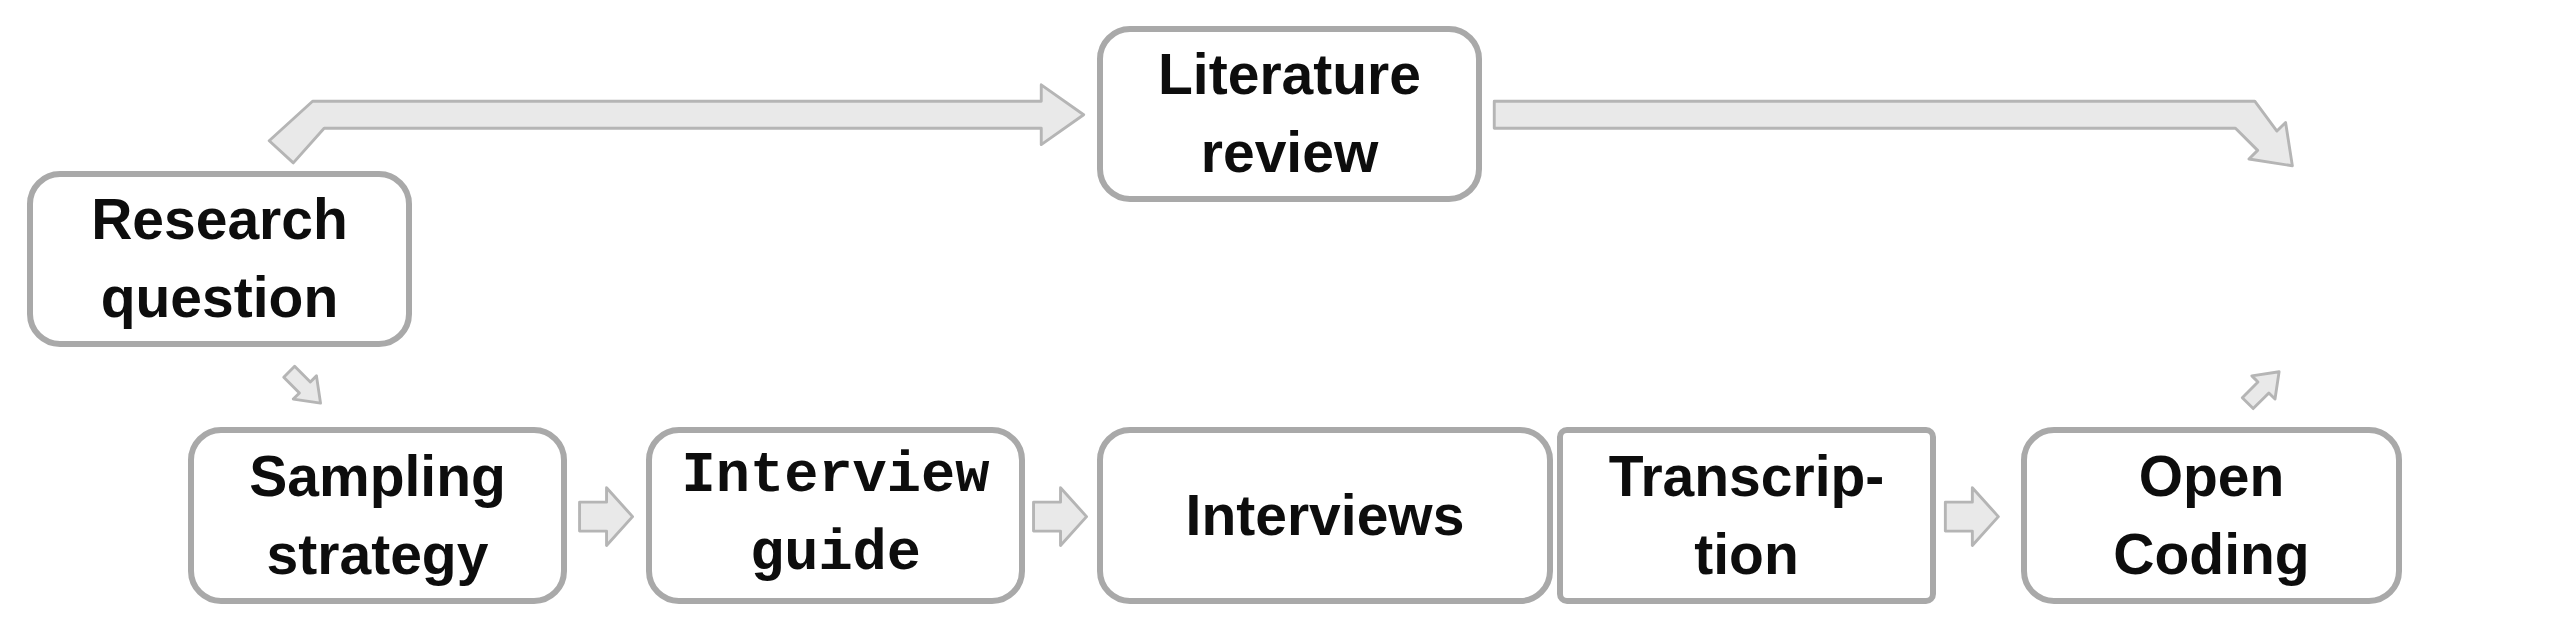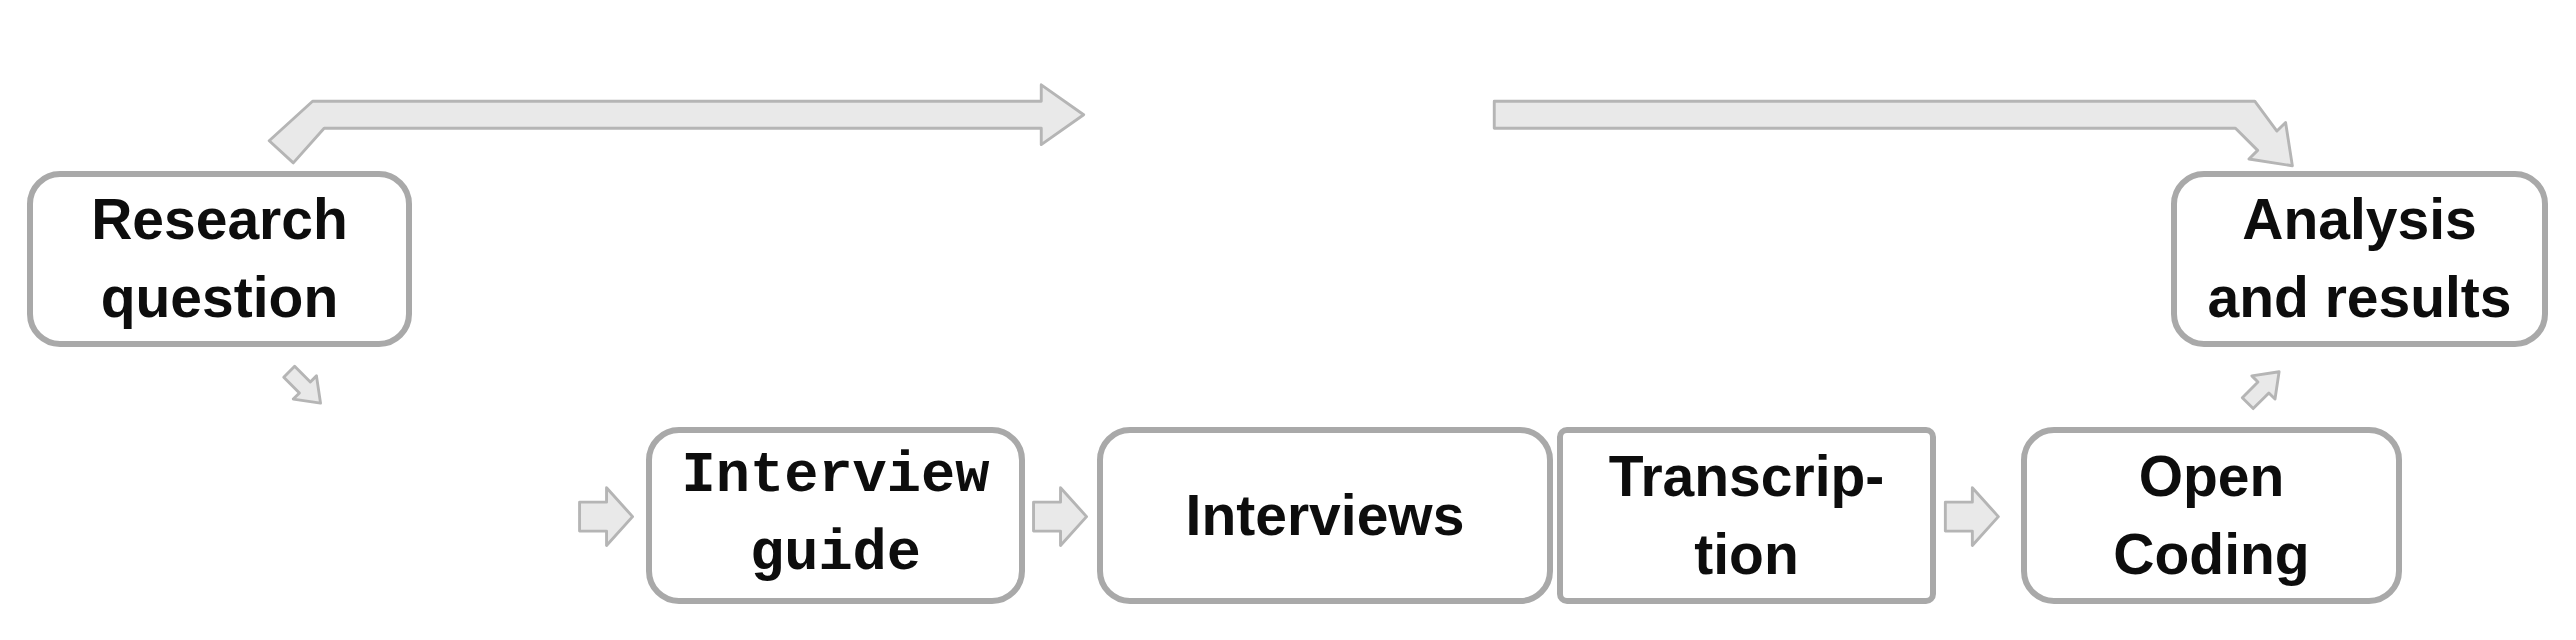--- a/index.html
+++ b/index.html
@@ -65,26 +65,30 @@
     <polygon class="arrow" points="1072,521 1100,521 1100,506 1127,536 1100,566 1100,551 1072,551"></polygon>
     <polygon class="arrow" points="1547,521 1575,521 1575,506 1602,536 1575,566 1575,551 1547,551"></polygon>
     <polygon class="arrow" points="2018,521 2046,521 2046,506 2073,536 2046,566 2046,551 2018,551"></polygon>
   </svg>
 
   <div class="box" id="n-research">
     <span class="lbl">Research
 question</span>
   </div>
 
-
-  <div class="box" id="n-analysis">
-    <span class="lbl">Analysis
-and results</span>
+  <div class="box" id="n-literature">
+    <span class="lbl">Literature
+review</span>
   </div>
 
+
+  <div class="box" id="n-sampling">
+    <span class="lbl">Sampling
+strategy</span>
+  </div>
 
   <div class="box" id="n-intguide">
     <span class="lbl">Interview
 guide</span>
   </div>
 
   <div class="box" id="n-interviews">
     <span class="lbl">Interviews</span>
   </div>
 

